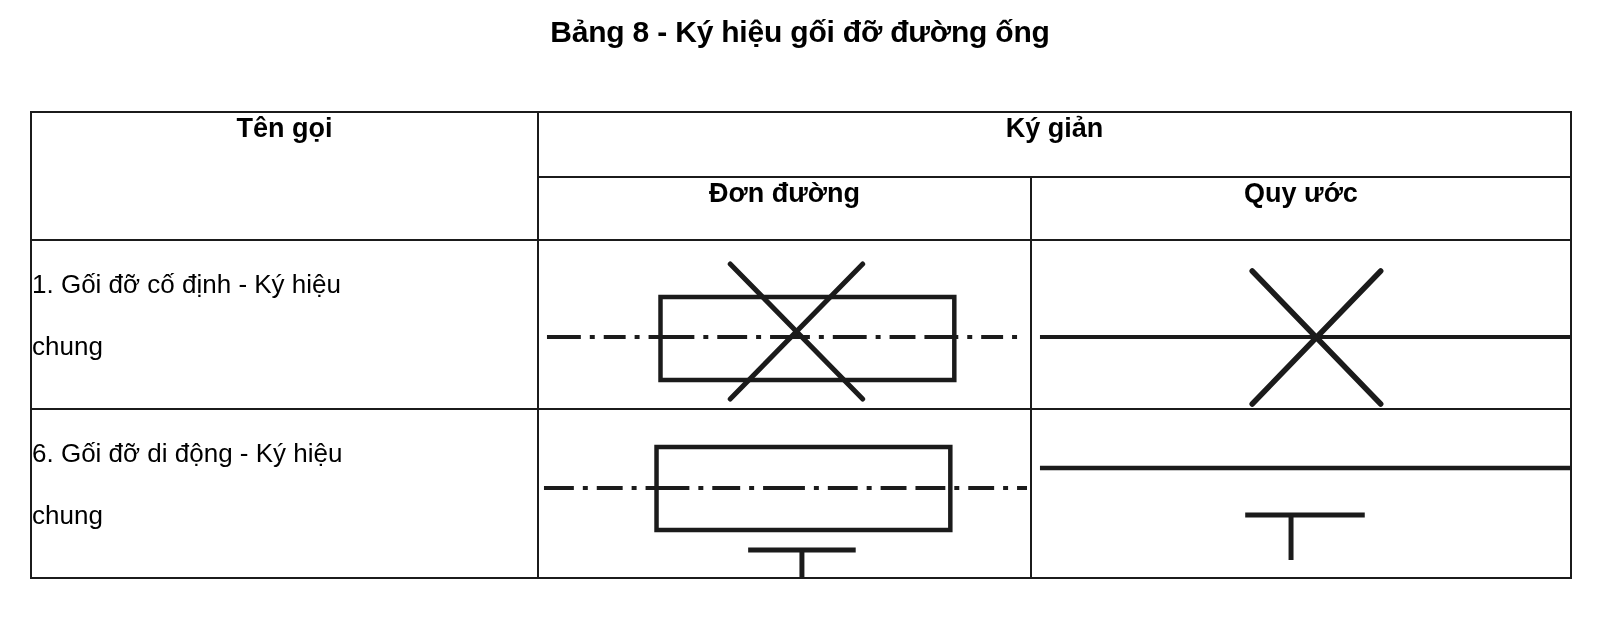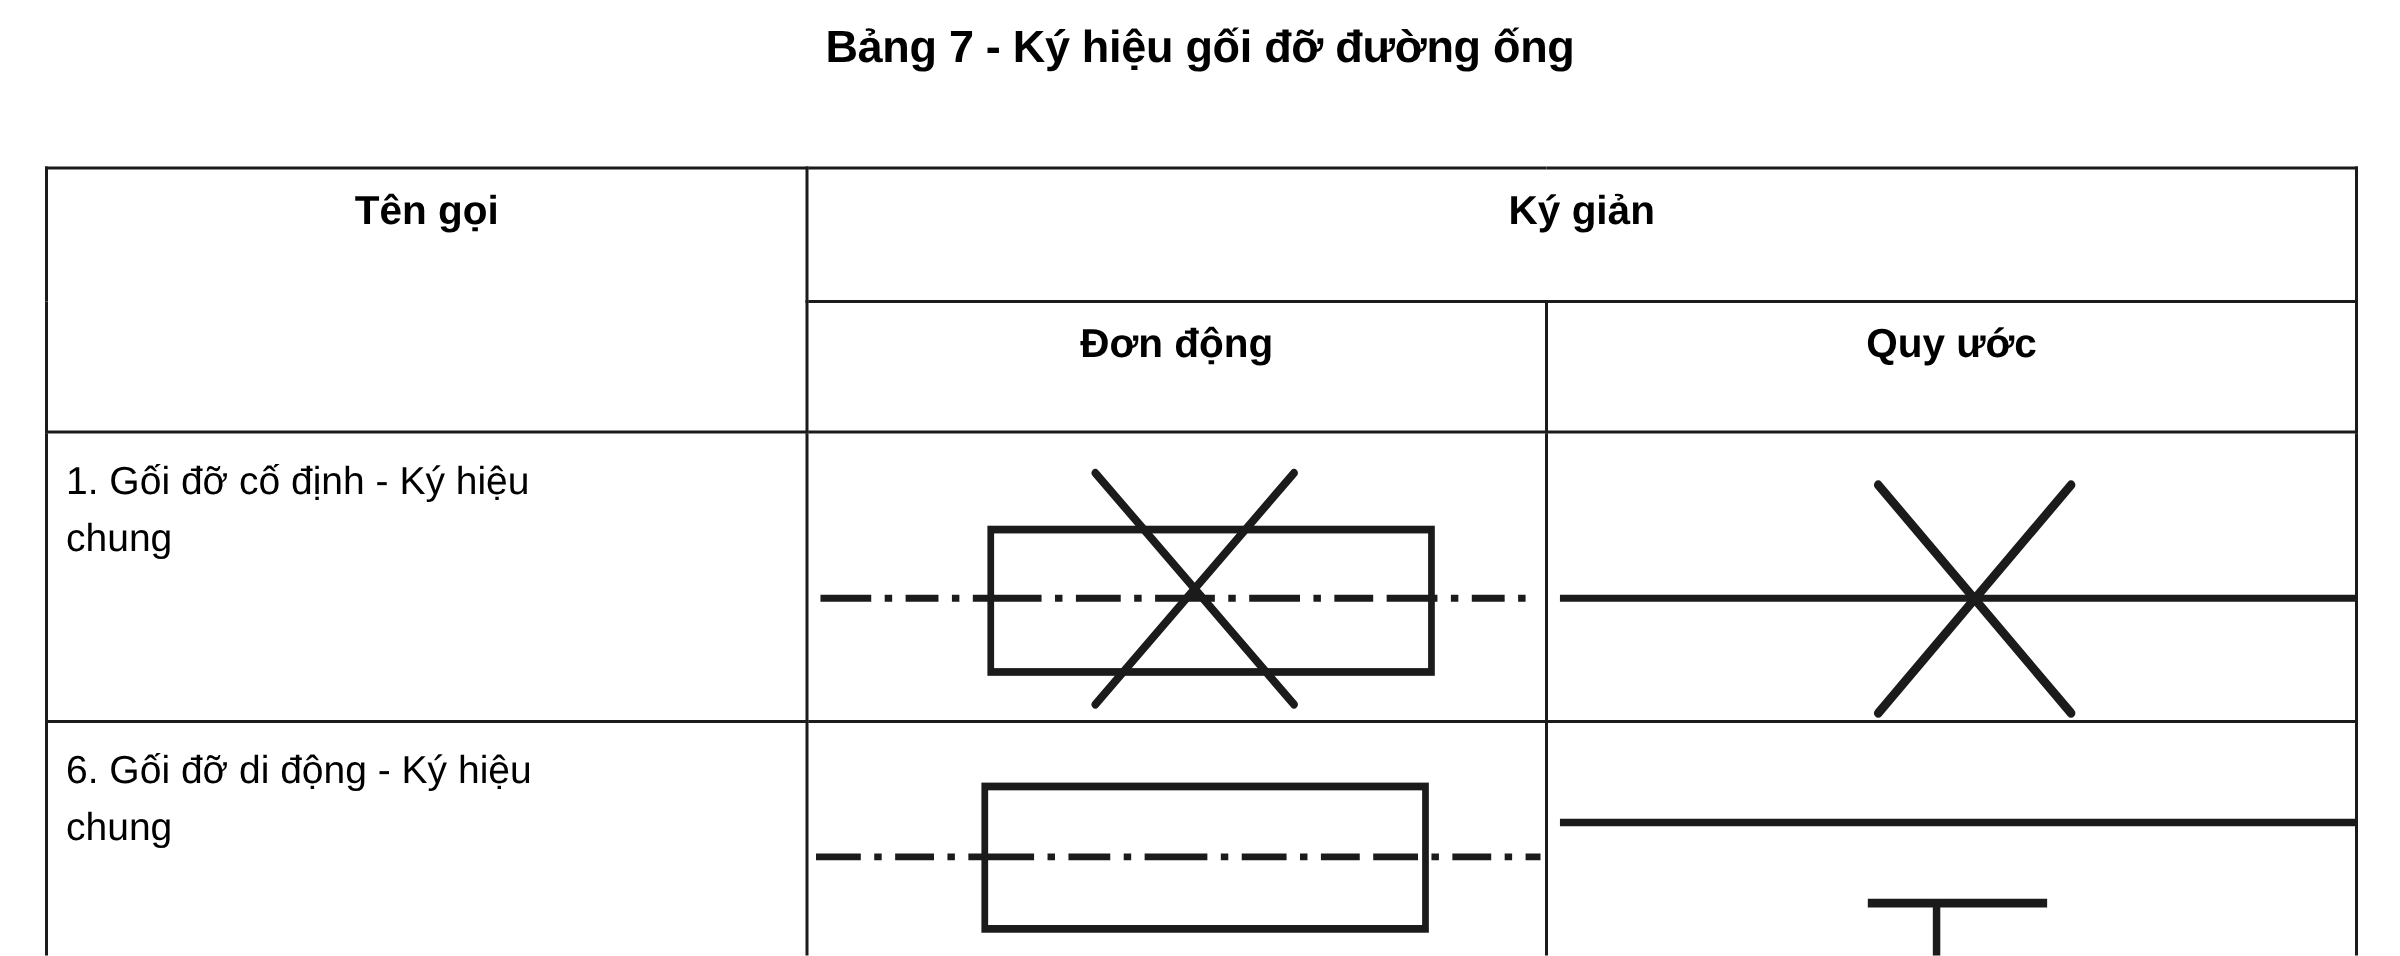--- a/index.html
+++ b/index.html
@@ -40,21 +40,21 @@
     position: absolute;
     left: 30px;
     top: 111px;
     width: 1540px;
     height: 459px;
     border-collapse: collapse;
     table-layout: fixed;
   }
   .symbol-table td, .symbol-table th {
     border: 2px solid #1b1b1b;
-    padding: 12px;
+    padding: 0;
     vertical-align: top;
   }
   .th-center {
     text-align: center;
     font-size: 27px;
     font-weight: bold;
     vertical-align: middle;
   }
   .col-name   { width: 507px; }
   .col-simple { width: 493px; }
@@ -66,56 +66,56 @@
 
   .body-row td { height: 167px; }
 
   .name-cell {
     padding: 8px 0 0 4px;
     font-size: 26px;
     line-height: 38px;
     text-align: left;
     vertical-align: top;
   }
-  .name-cell .line { display: block; white-space: nowrap; }
+  .name-cell .line { display: block; white-space: nowrap; margin-top: 24px; }
 
   .sym-cell {
     position: relative;
     overflow: hidden;
   }
   .sym-canvas {
     position: absolute;
     left: 0; top: 0;
     width: 100%;
     height: 100%;
     display: block;
   }
 </style>
 </head>
 <body>
 
 <div id="page">
 
-  <div class="doc-title">Bảng 7 - Ký hiệu gối đỡ đường ống</div>
+  <div class="doc-title">Bảng 8 - Ký hiệu gối đỡ đường ống</div>
 
   <table class="symbol-table">
     <colgroup>
       <col class="col-name">
       <col class="col-simple">
       <col class="col-conv">
     </colgroup>
     <tbody>
 
       <tr>
         <td class="th-center hdr-name-cell" rowspan="2">Tên gọi</td>
         <td class="th-center hdr-group-cell" colspan="2">Ký giản</td>
       </tr>
 
       <tr>
-        <td class="th-center hdr-sub-cell">Đơn động</td>
+        <td class="th-center hdr-sub-cell">Đơn đường</td>
         <td class="th-center hdr-sub-cell">Quy ước</td>
       </tr>
 
       <tr class="body-row">
         <td class="name-cell">
           <span class="line">1. Gối đỡ cố định - Ký hiệu</span>
           <span class="line">chung</span>
         </td>
 
         <td class="sym-cell">

